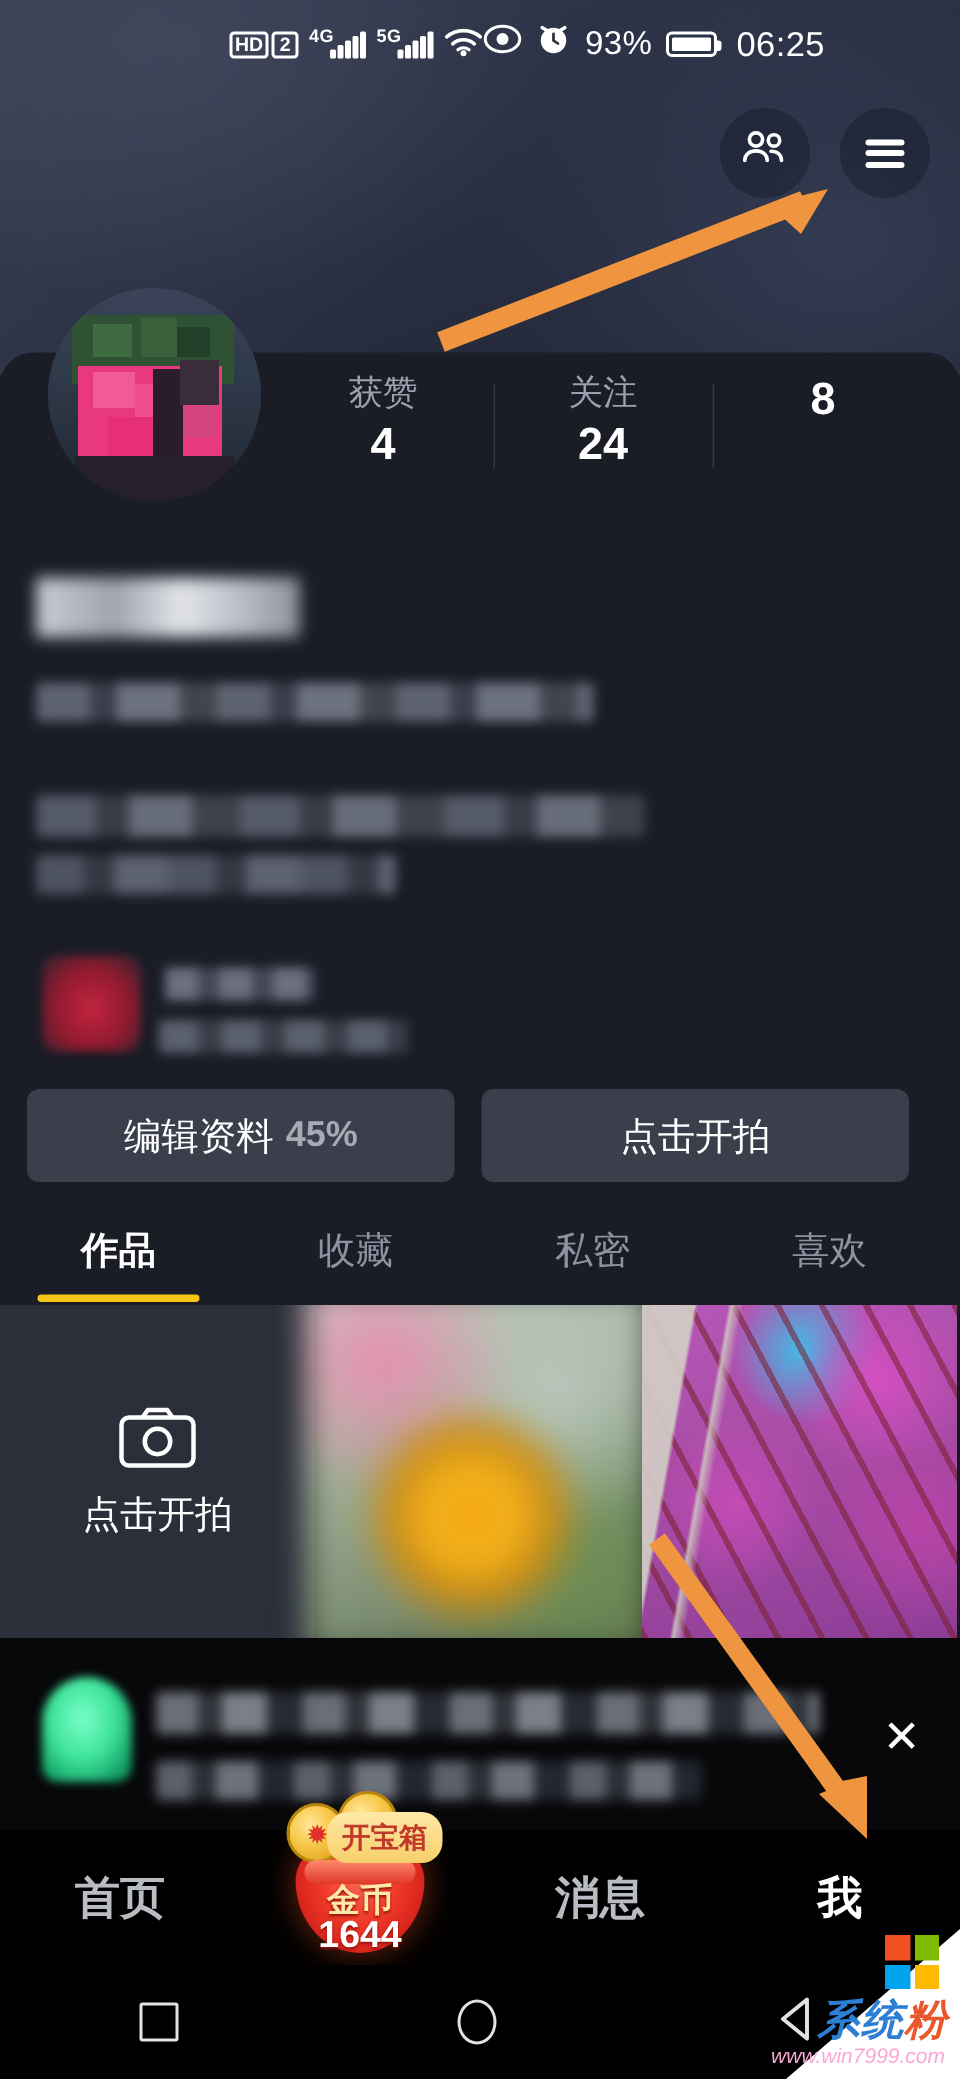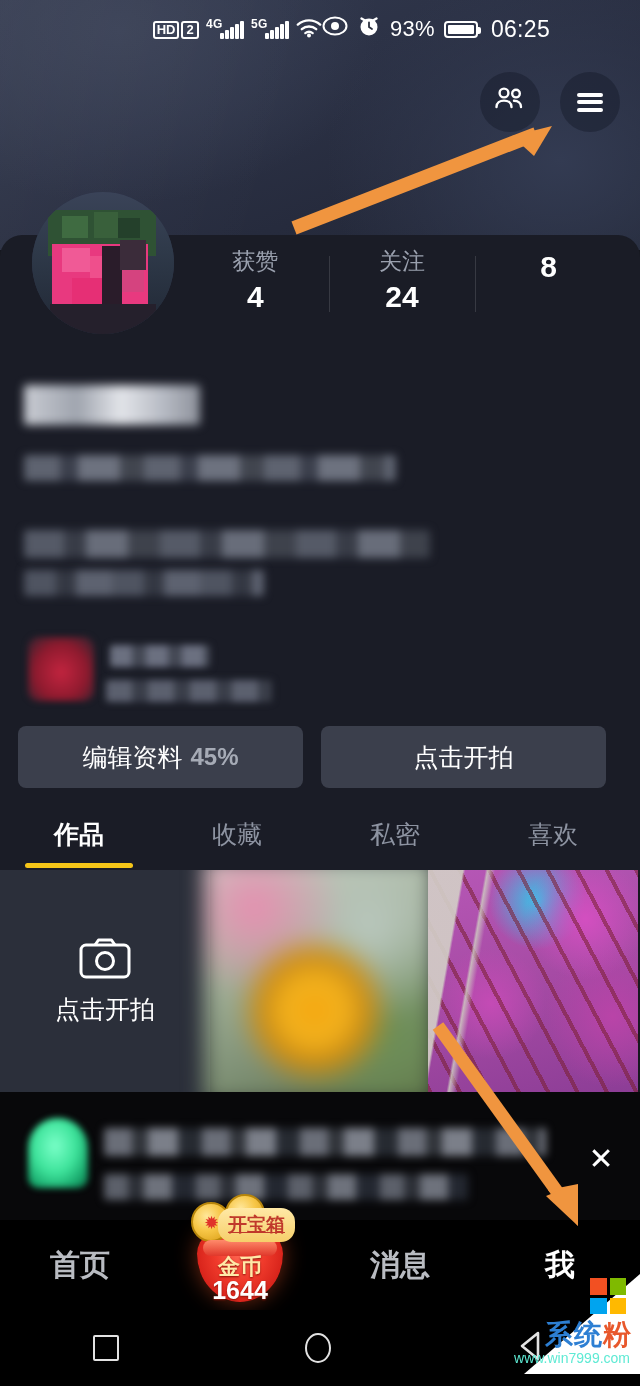--- a/index.html
+++ b/index.html
@@ -252,54 +252,55 @@
     color:#ffe9a8; font-size:22px; font-weight:bold; text-shadow:0 1px 2px #8a1208;
   }
   .coin-num{
     position:absolute; left:0; top:52px; width:100%; text-align:center;
     color:#fff; font-size:25px; font-weight:bold; text-shadow:0 1px 2px #8a1208;
   }
   .coin-pill{
     position:absolute; left:58px; top:-12px;
     background:linear-gradient(180deg,#ffe9a6,#f6cf6a);
     color:#c0392b; font-size:19px; font-weight:bold;
-    padding:4px 10px; border-radius:14px; white-space:nowrap;text-decoration:underline;
+    padding:4px 10px; border-radius:14px; white-space:nowrap;
   }
 
   
   .androidnav{
     position:absolute; left:0; top:1310px; width:640px; height:76px;
     background:#000; display:flex; align-items:center; justify-content:space-around;
     z-index:38;
   }
   .and-sq{ width:26px; height:26px; border:2.5px solid #e2e2e2; border-radius:2px;}
   .and-ci{ width:26px; height:30px; border:2.5px solid #e2e2e2; border-radius:50%;}
 
   
   .watermark{
-    position:absolute; right:0; bottom:12px; width:200px; height:100px; z-index:60;
+    position:absolute; right:0; bottom:0; width:200px; height:100px; z-index:60;
     overflow:hidden;
+    font-style:italic;
   }
   .wm-bg{
     position:absolute; right:0; bottom:0; width:0; height:0;
     border-bottom:100px solid #fff; border-left:116px solid transparent;
   }
   .wm-logo{
     position:absolute; right:14px; top:4px; width:36px; height:36px;
     display:grid; grid-template-columns:1fr 1fr; grid-template-rows:1fr 1fr; gap:3px;
   }
   .wm-logo span{ display:block; }
   .wm-title{
     position:absolute; right:8px; top:42px; color:#111; font-size:28px; font-weight:bold;
     letter-spacing:1px; display:flex; align-items:center;
   }
   .wm-title .b{ color:#2d7fd3; }
   .wm-title .o{ color:#e8582c; }
   .wm-url{
-    position:absolute; right:10px; top:76px; color:#5eead4; font-size:14px;
+    position:absolute; right:10px; top:76px; color:#f9a8d4; font-size:14px;
   }
 
   
   .arrow{ position:absolute; z-index:70; }
   .arrow svg{ display:block; }
 </style>
 </head>
 <body>
 
 <div class="phone">

